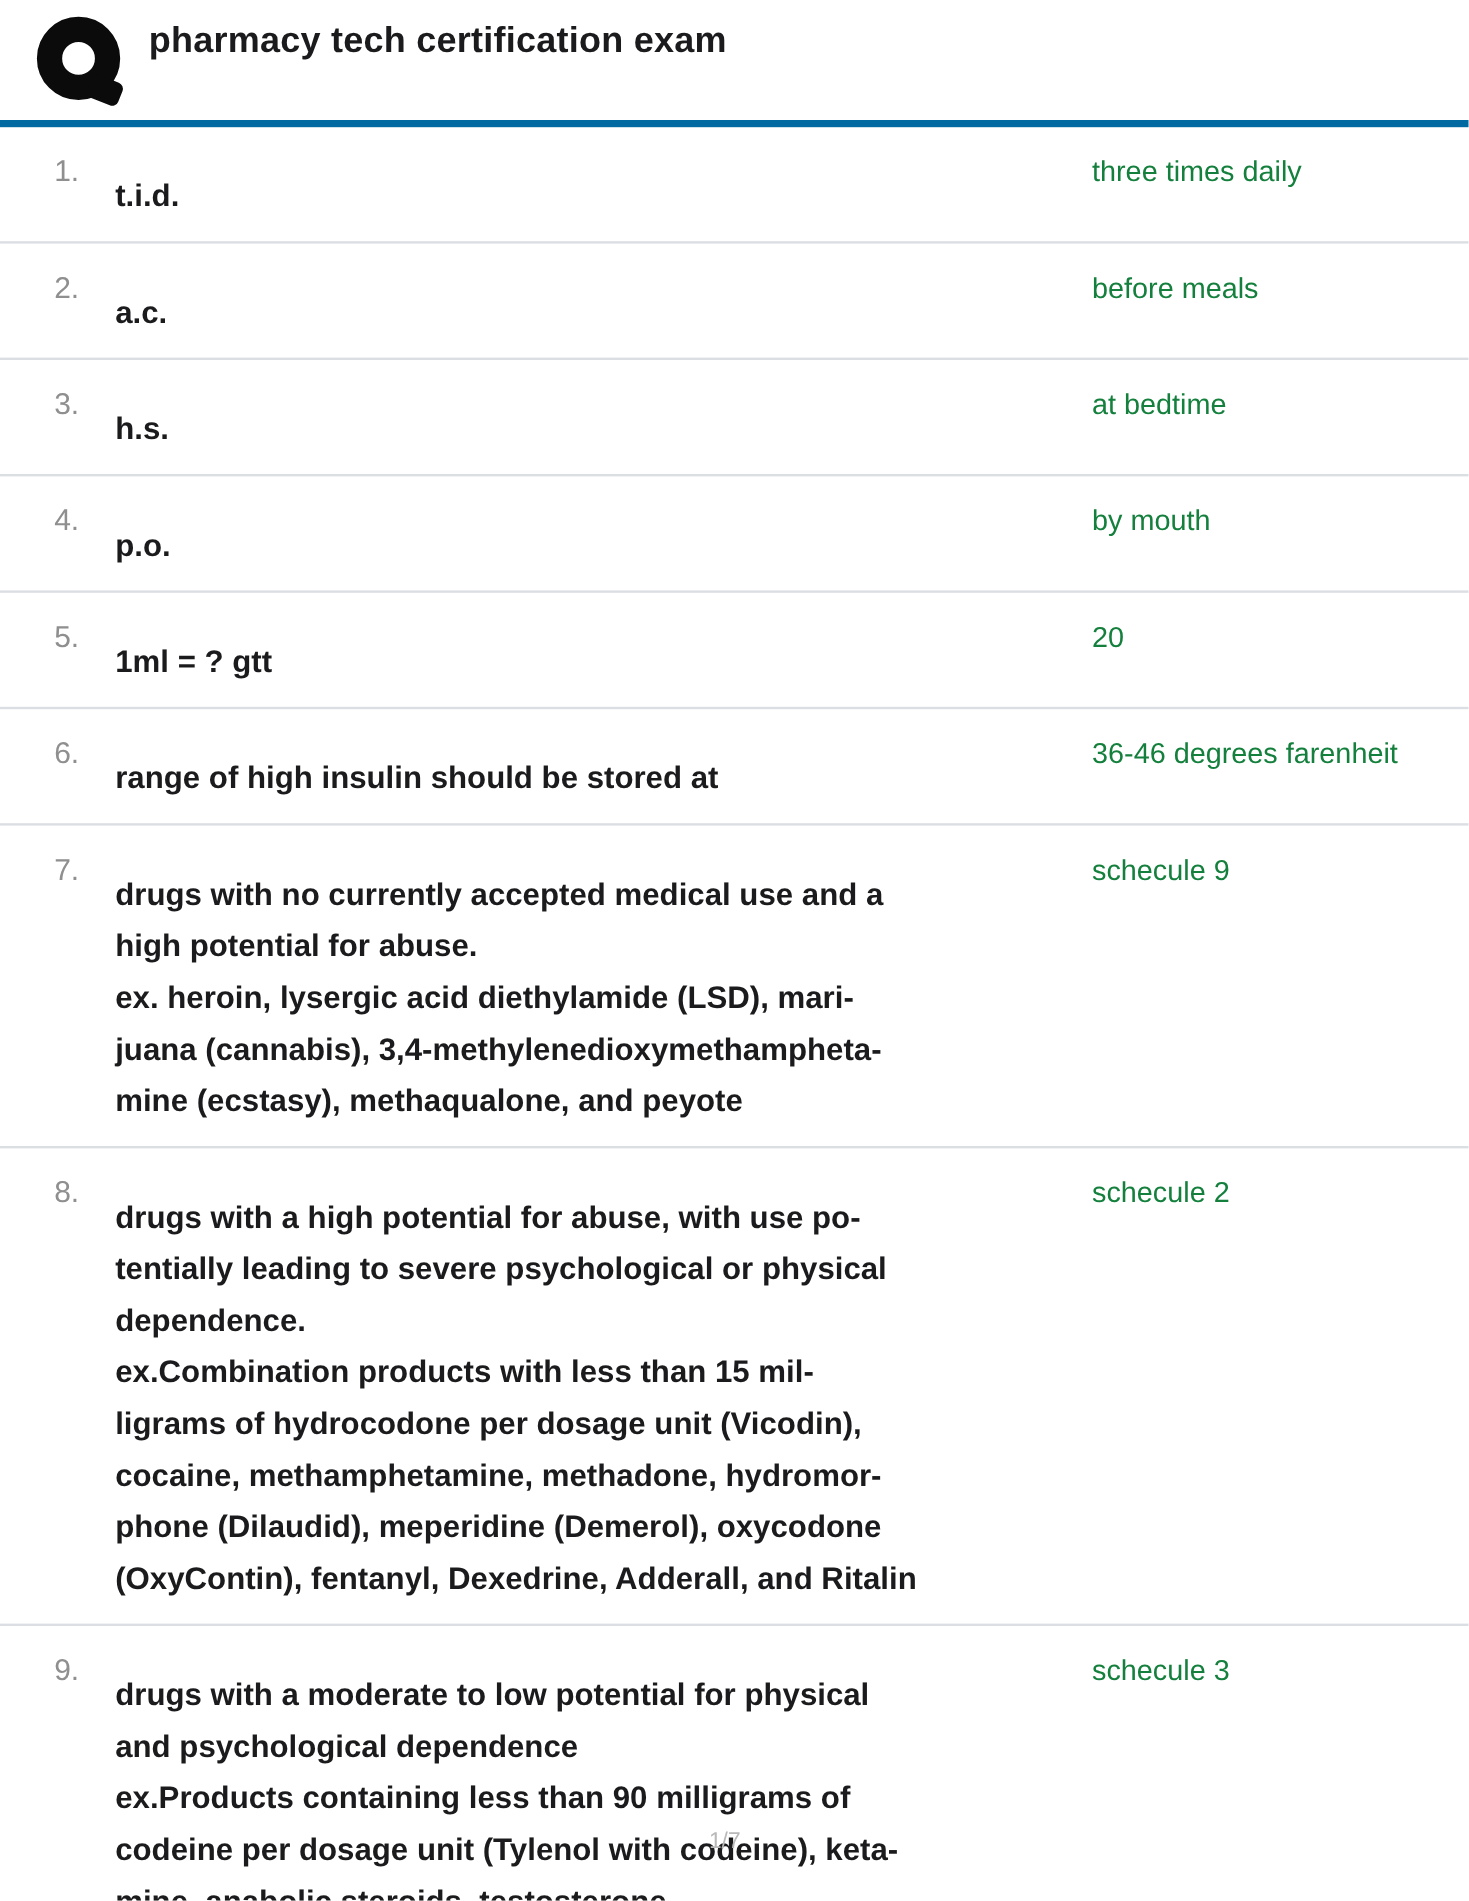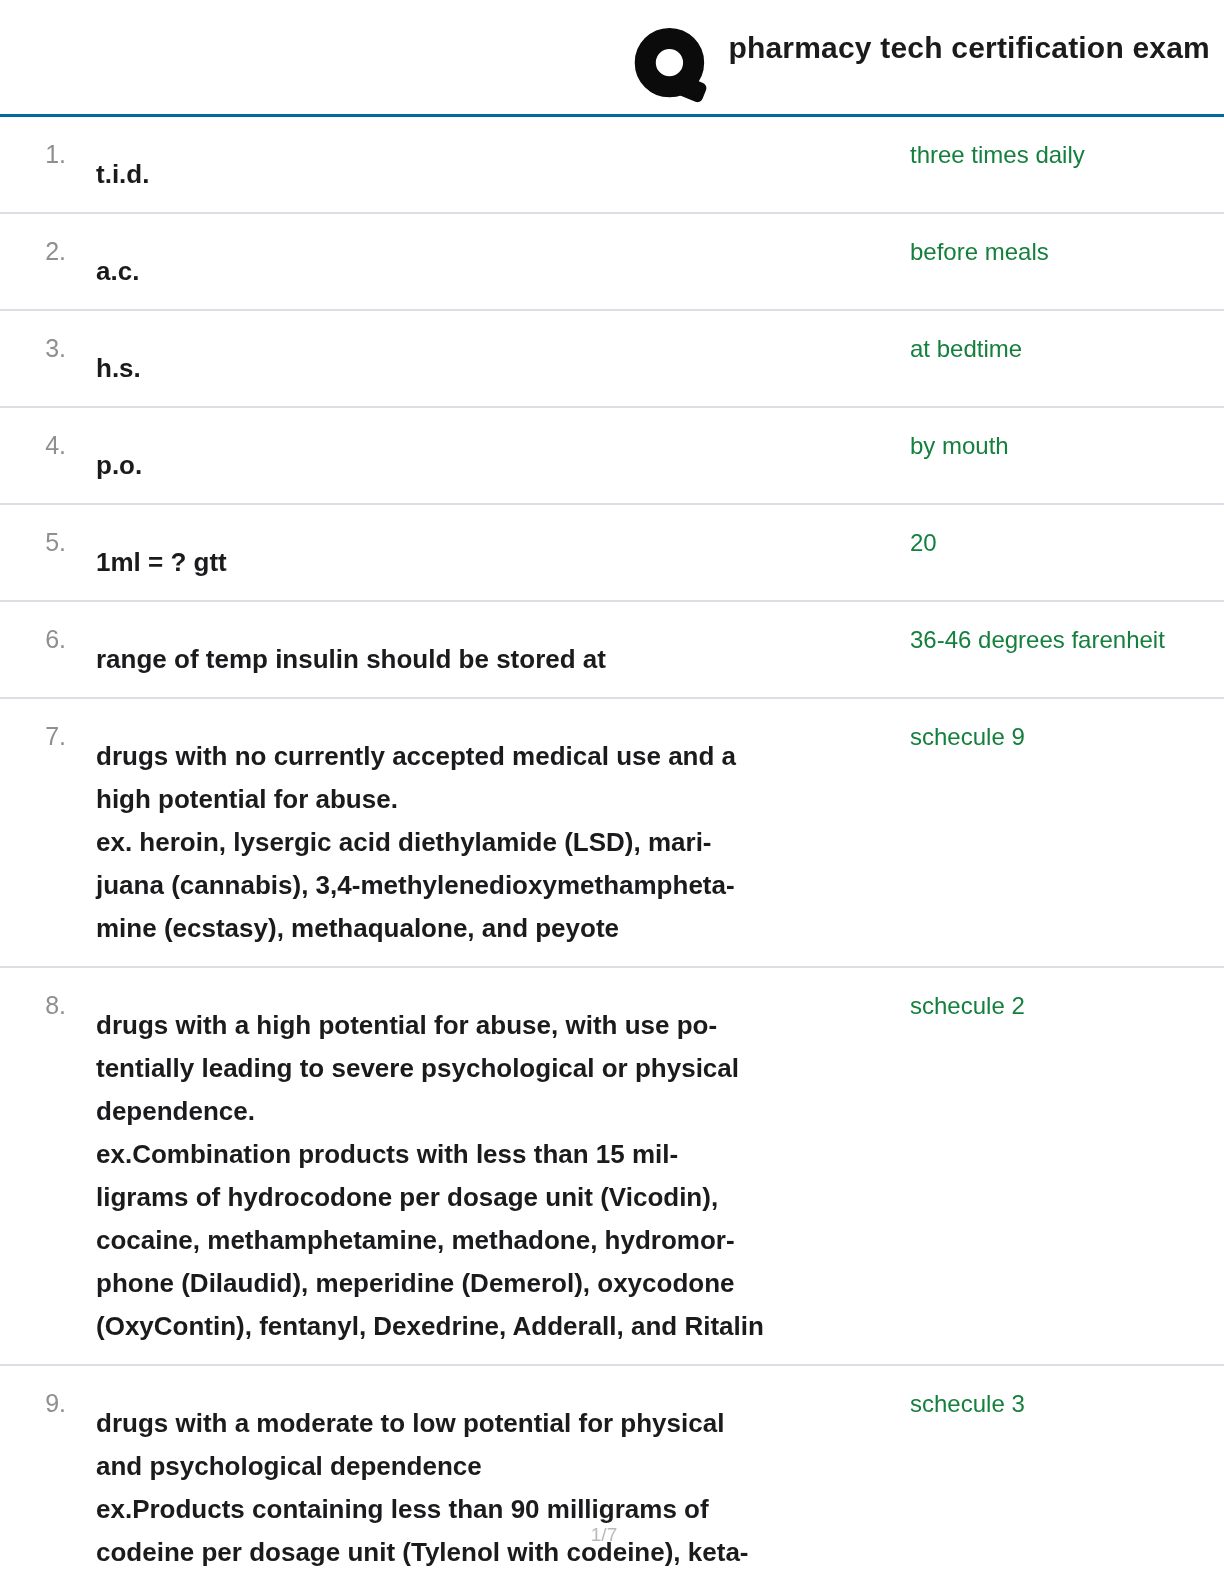--- a/index.html
+++ b/index.html
@@ -8,23 +8,22 @@
     background: #ffffff;
     font-family: "Liberation Sans", sans-serif;
     position: relative;
     overflow: hidden;
     box-sizing: border-box;
   }
   
   .header {
     display: flex;
     align-items: flex-start;
-    padding: 26px 14px 10px 28px;
-    border-bottom: 3px solid #0369a1;
-    justify-content: flex-end;
+    padding: 12px 14px 10px 28px;
+    border-bottom: 6px solid #0369a1;
   }
   .logo { width: 78px; height: 78px; flex: none; }
   .logo svg { display: block; width: 78px; height: 78px; }
   .head-text { margin-left: 18px; padding-top: 4px; }
   .title {
     margin: 0;
     font-size: 30px;
     font-weight: bold;
     color: #1b1b1d;
     letter-spacing: 0.2px;
@@ -124,21 +123,21 @@
   </div>
 
   <div class="row">
     <div class="num">5.</div>
     <div class="question">1ml = ? gtt</div>
     <div class="answer">20</div>
   </div>
 
   <div class="row">
     <div class="num">6.</div>
-    <div class="question">range of temp insulin should be stored at</div>
+    <div class="question">range of high insulin should be stored at</div>
     <div class="answer">36-46 degrees farenheit</div>
   </div>
 
   <div class="row">
     <div class="num">7.</div>
     <div class="question">drugs with no currently accepted medical use and a
 high potential for abuse.
 ex. heroin, lysergic acid diethylamide (LSD), mari-
 juana (cannabis), 3,4-methylenedioxymethampheta-
 mine (ecstasy), methaqualone, and peyote</div>

